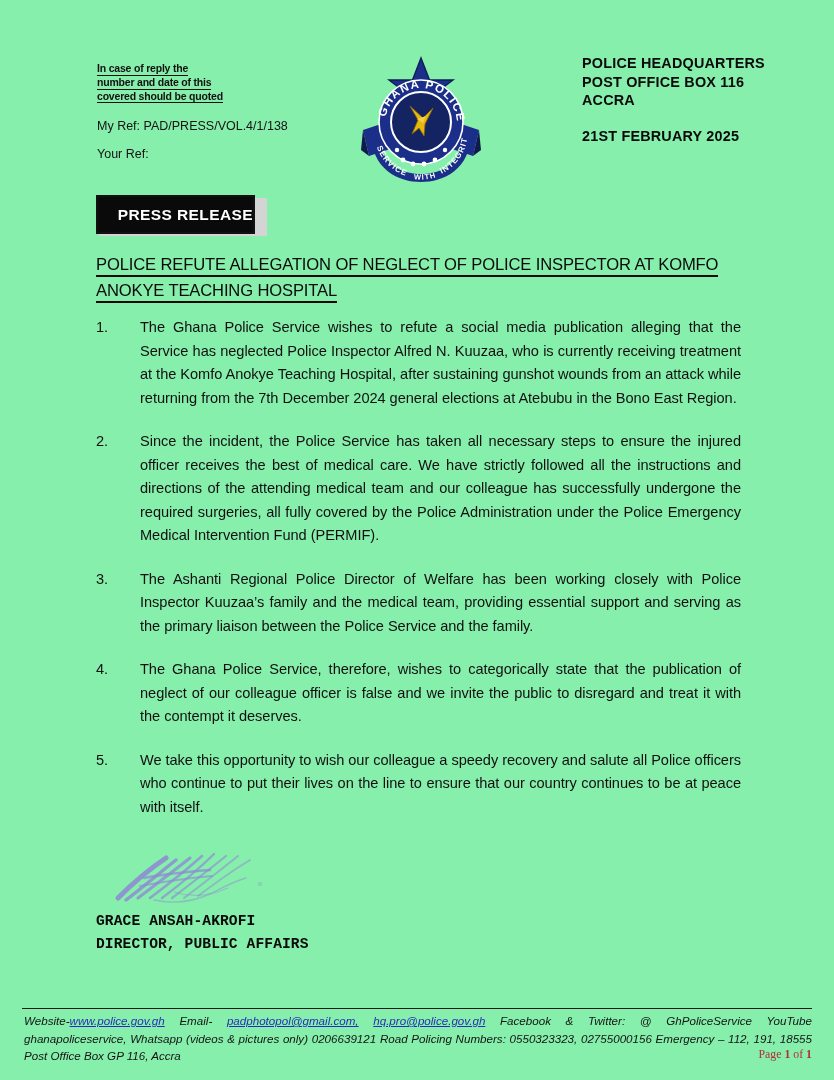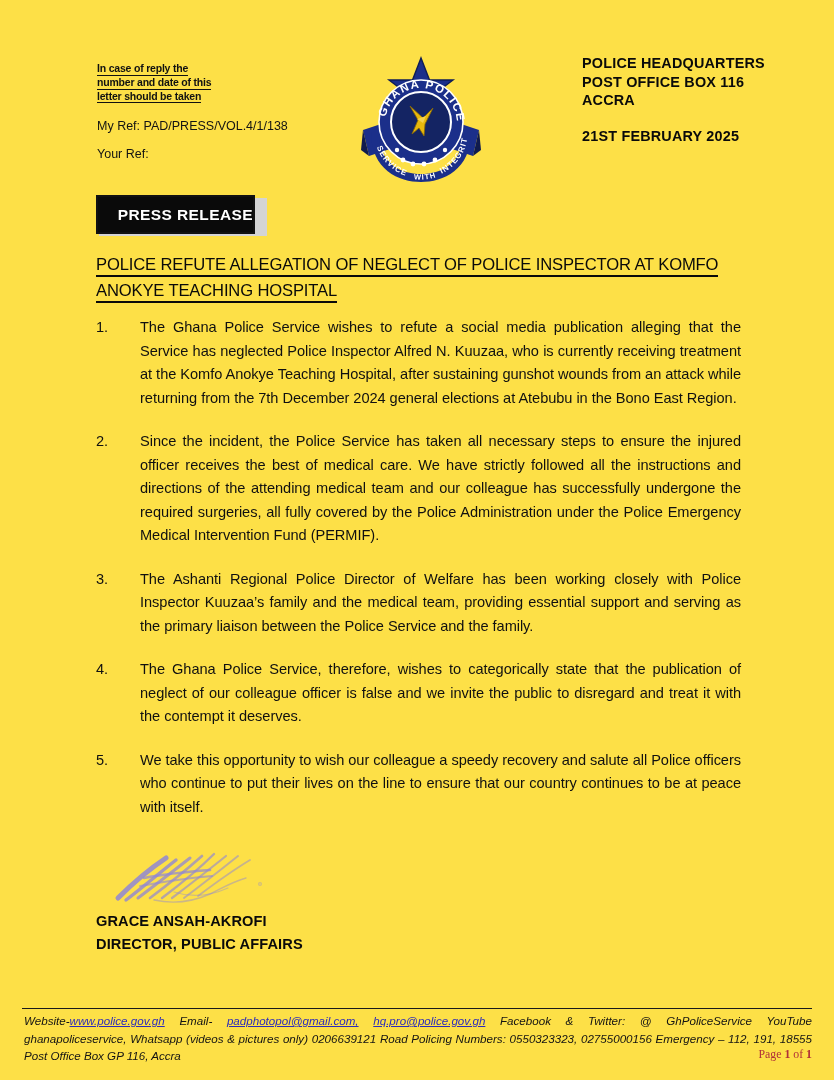--- a/index.html
+++ b/index.html
@@ -5,21 +5,21 @@
 <style>
   html, body {
     margin: 0;
     padding: 0;
     background: #d8d8d8;
   }
   .page {
     position: relative;
     width: 834px;
     height: 1080px;
-    background: #fde047;
+    background: #86efac;
     overflow: hidden;
     font-family: "Liberation Sans", sans-serif;
     color: #0b0b0b;
     box-sizing: border-box;
   }
 
   
   .header {
     position: absolute;
     top: 0; left: 0; right: 0;
@@ -166,20 +166,21 @@
     display: block;
     margin-left: 18px;
   }
   .sig-names {
     margin-top: 4px;
     font-size: 14.6px;
     font-weight: 800;
     line-height: 22.5px;
     letter-spacing: 0.1px;
     color: #0a0a0a;
+    font-family: Liberation Mono, monospace;
   }
 
   
   .footer-rule {
     position: absolute;
     left: 22px;
     top: 1008px;
     width: 790px;
     height: 0;
     border-top: 1.5px solid #1a1a1a;
@@ -215,21 +216,21 @@
 <body>
 
 <div class="page">
 
   <div class="header">
 
     <div class="hdr-left">
       <div class="quote-note">
         <div><span class="u"><span>In </span><b>case</b><span> of reply the</span></span></div>
         <div><span class="u">number and date of this</span></div>
-        <div><span class="u">letter should  be taken</span></div>
+        <div><span class="u">covered should  be quoted</span></div>
       </div>
       <div class="ref-line ref-my">My Ref: PAD/PRESS/VOL.4/1/138</div>
       <div class="ref-line ref-your">Your Ref:</div>
     </div>
 
     <div class="logo-wrap">
       <svg viewBox="0 0 124 132" width="124" height="132" aria-hidden="true">
 
         <polygon points="62,6 70.5,28 94,28 75.5,42 82.5,64 62,50.5 41.5,64 48.5,42 30,28 53.5,28" fill="#1b2f8a" stroke="#0f1d55" stroke-width="1.4"></polygon>
 

